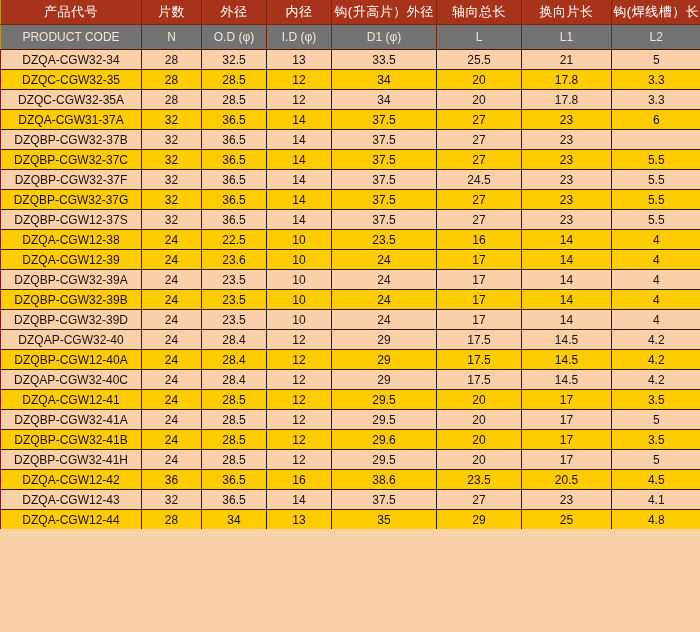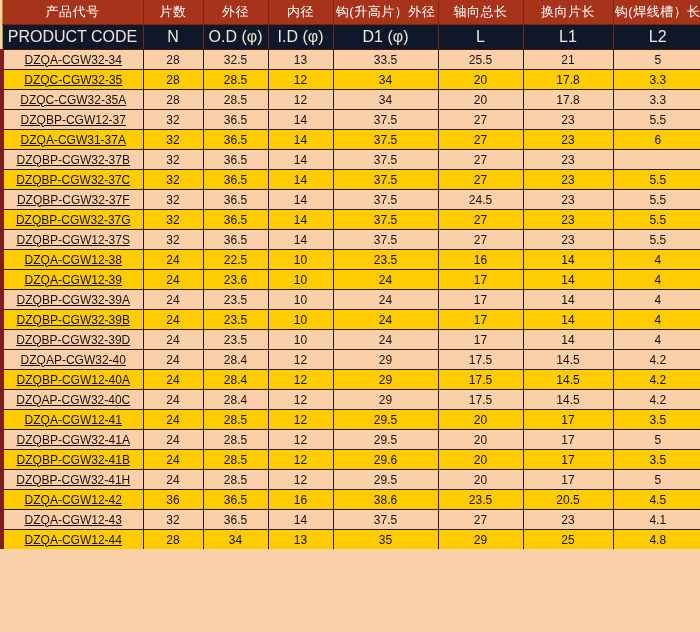--- a/index.html
+++ b/index.html
@@ -49,43 +49,42 @@
     border-bottom: 1px solid #7d2410;
     letter-spacing: 0.5px;
   }
   tr.header-cn th:first-child {
     border-left: 1px solid #b8922a;
   }
   tr.header-cn th:last-child { border-right: none; margin-top: 46px; }
 
   tr.header-en th {
     height: 24px;
-    background: #0f172a;
+    background: #737373;
     color: #f2e4d8;
-    font-size: 16px;
+    font-size: 12px;
     font-weight: normal;
     border-right: 1px solid #7d2410;
     border-bottom: 1px solid #4a1608;
   }
   tr.header-en th:first-child {
     border-left: 1px solid #b8922a;
   }
   tr.header-en th:last-child { border-right: none; }
 
   
   #spec-table tbody td {
     height: 19px;
     font-size: 12px;
     color: #1c1008;
     border-right: 1px solid #2b1a0c;
     border-bottom: 1px solid #2b1a0c;
   }
   #spec-table tbody td:first-child {
-    border-left: 4px solid #7f1d1d;
-    text-decoration: underline;
+    border-left: 1px solid #7f1d1d;
   }
   #spec-table tbody td:last-child {
     border-right: none;
   }
   #spec-table tbody tr.odd td { background: #fad0a8; }
   #spec-table tbody tr.even td { background: #ffcc00; }
   #spec-table tbody tr:last-child td { border-bottom: none; }
 </style>
 </head>
 <body>
@@ -147,30 +146,20 @@
       <tr class="odd">
         <td>DZQC-CGW32-35A</td>
         <td>28</td>
         <td>28.5</td>
         <td>12</td>
         <td>34</td>
         <td>20</td>
         <td>17.8</td>
         <td>3.3</td>
       </tr>
-      <tr class="odd">
-        <td>DZQBP-CGW12-37</td>
-        <td>32</td>
-        <td>36.5</td>
-        <td>14</td>
-        <td>37.5</td>
-        <td>27</td>
-        <td>23</td>
-        <td>5.5</td>
-      </tr>
       <tr class="even">
         <td>DZQA-CGW31-37A</td>
         <td>32</td>
         <td>36.5</td>
         <td>14</td>
         <td>37.5</td>
         <td>27</td>
         <td>23</td>
         <td>6</td>
       </tr>

